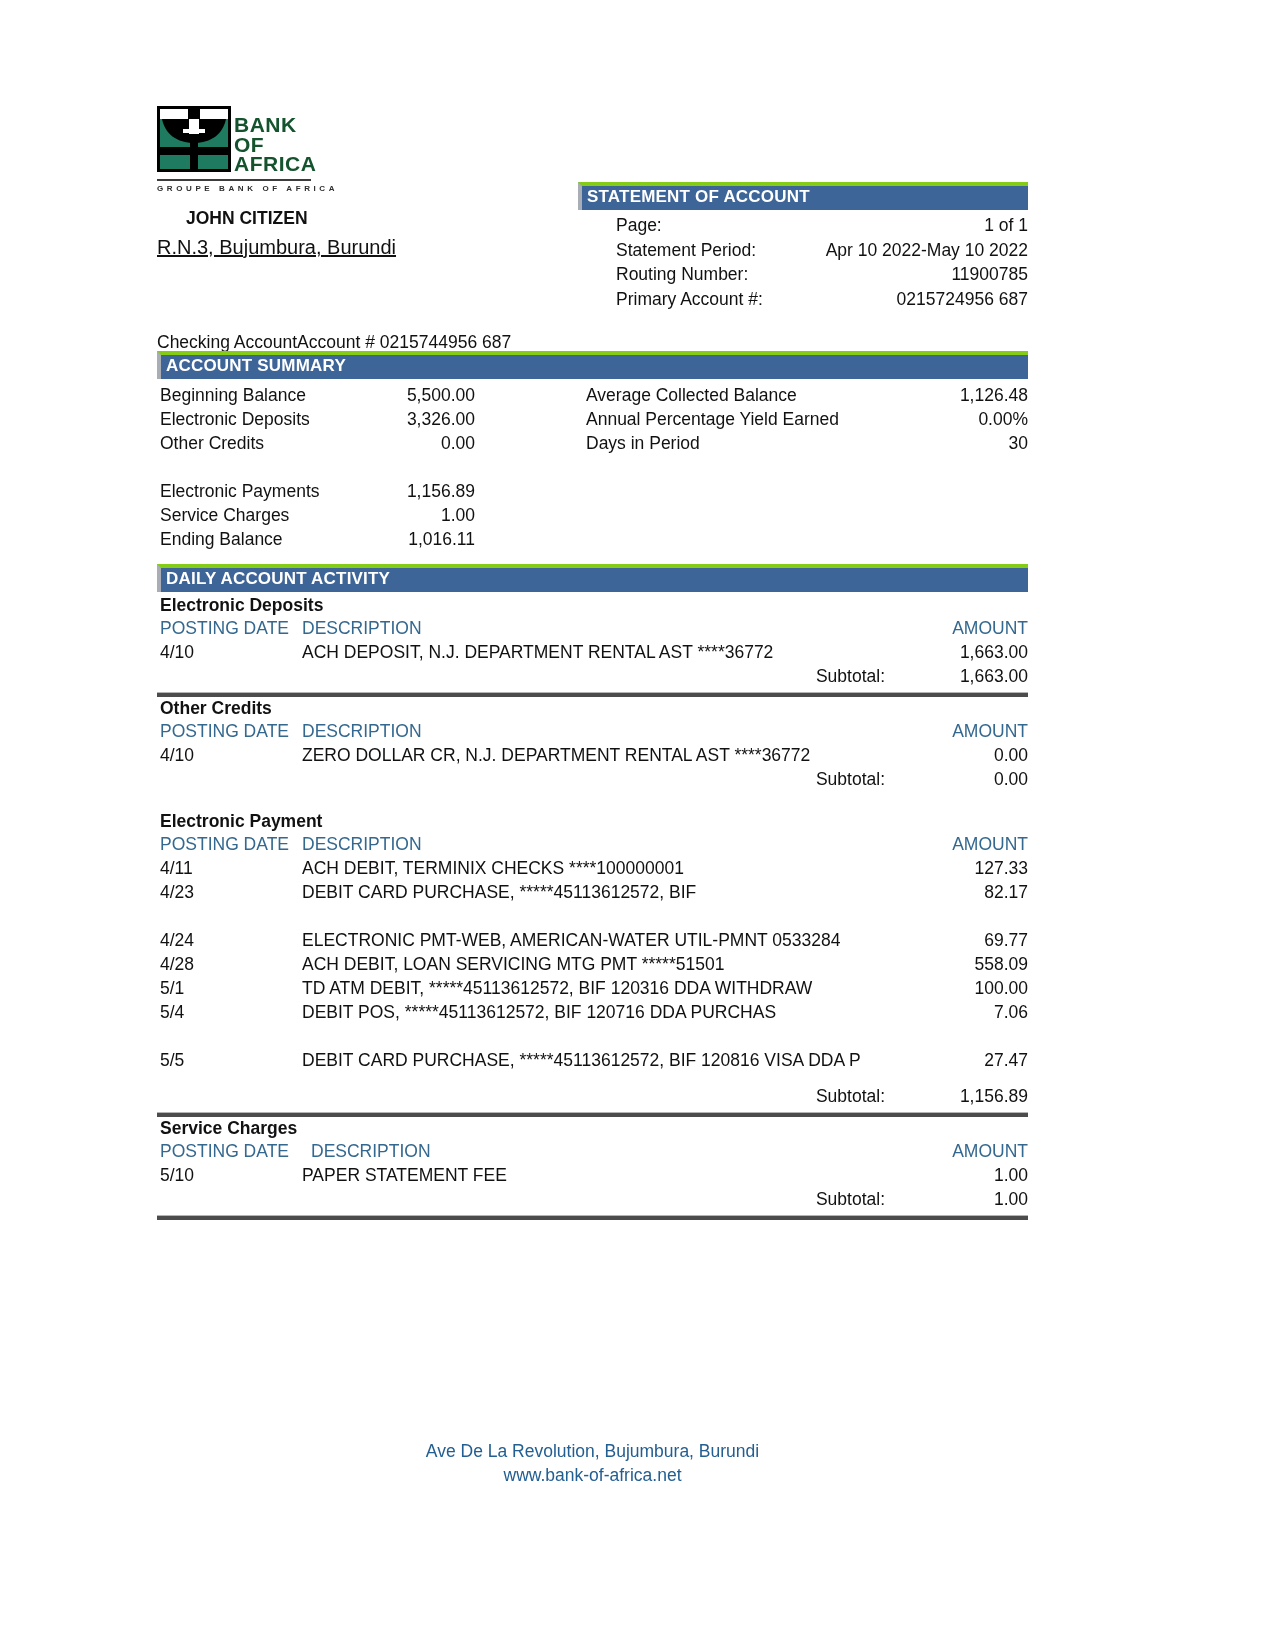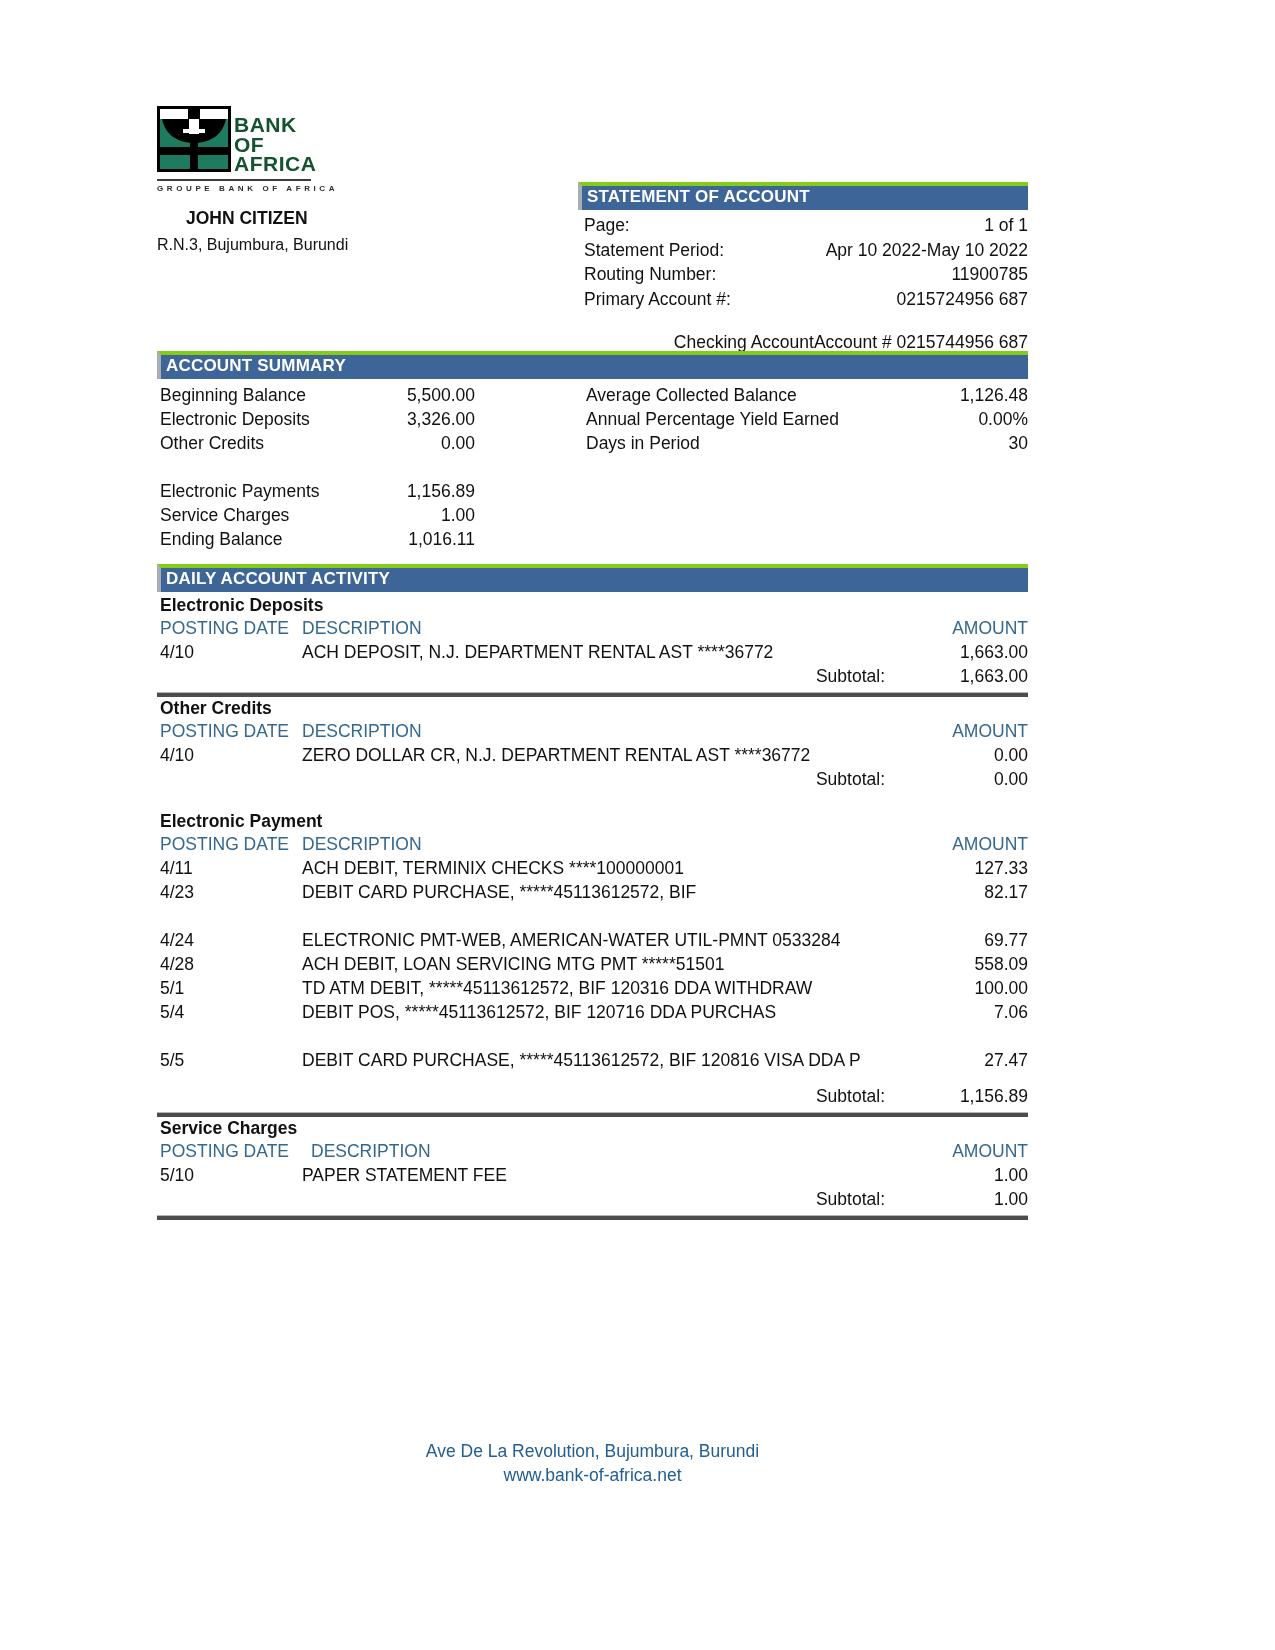--- a/index.html
+++ b/index.html
@@ -21,38 +21,38 @@
   }
   .groupe {
     margin-top:5px; border-top:2px solid #3c3c3c; padding-top:3px;
     font-size:8px; font-weight:bold; letter-spacing:3.6px;
     color:#2e2e2e; white-space:nowrap; width:154px; text-align:center;
   }
 
   
   .customer { left:157px; top:208px; }
   .cust-name { font-weight:bold; font-size:17.5px; margin-bottom:7px;margin-left:29px; }
-  .cust-addr { font-size:16px; }
+  .cust-addr { font-size:20px;text-decoration:underline; }
 
   
   .bar {
     background:#3e6598; color:#fff; font-weight:bold; font-size:17px;
     border-top:4px solid #84cc16; border-left:4px solid #a9aeb6;
     padding:1px 0 3px 5px; letter-spacing:0.2px;
   }
 
   
   .stmt-block { left:578px; top:182px; width:450px; }
-  .stmt-rows { padding-top:5px; }
+  .stmt-rows { padding-top:5px;margin-left:32px; }
   .stmt-row { display:flex; justify-content:space-between; height:24.6px; align-items:flex-start; padding-left:6px; }
   .stmt-row .lbl { white-space:nowrap; }
   .stmt-row .val { white-space:nowrap; text-align:right; }
 
   
-  .account-line { left:157px; top:332px; width:871px; display:flex; justify-content:flex-end; }
+  .account-line { left:157px; top:332px; width:871px; display:flex; justify-content:flex-start; }
 
   
   .summary { left:157px; top:351px; width:871px; }
   .summary-cols { display:flex; padding-top:6px; }
   .sum-left  { width:318px; }
   .sum-right { margin-left:108px; width:445px; }
   .sum-row { display:flex; justify-content:space-between; height:24px; align-items:flex-start; padding-left:3px; }
   .sum-row.spacer { height:24px; }
   .sum-row .val { text-align:right; white-space:nowrap; }
 

